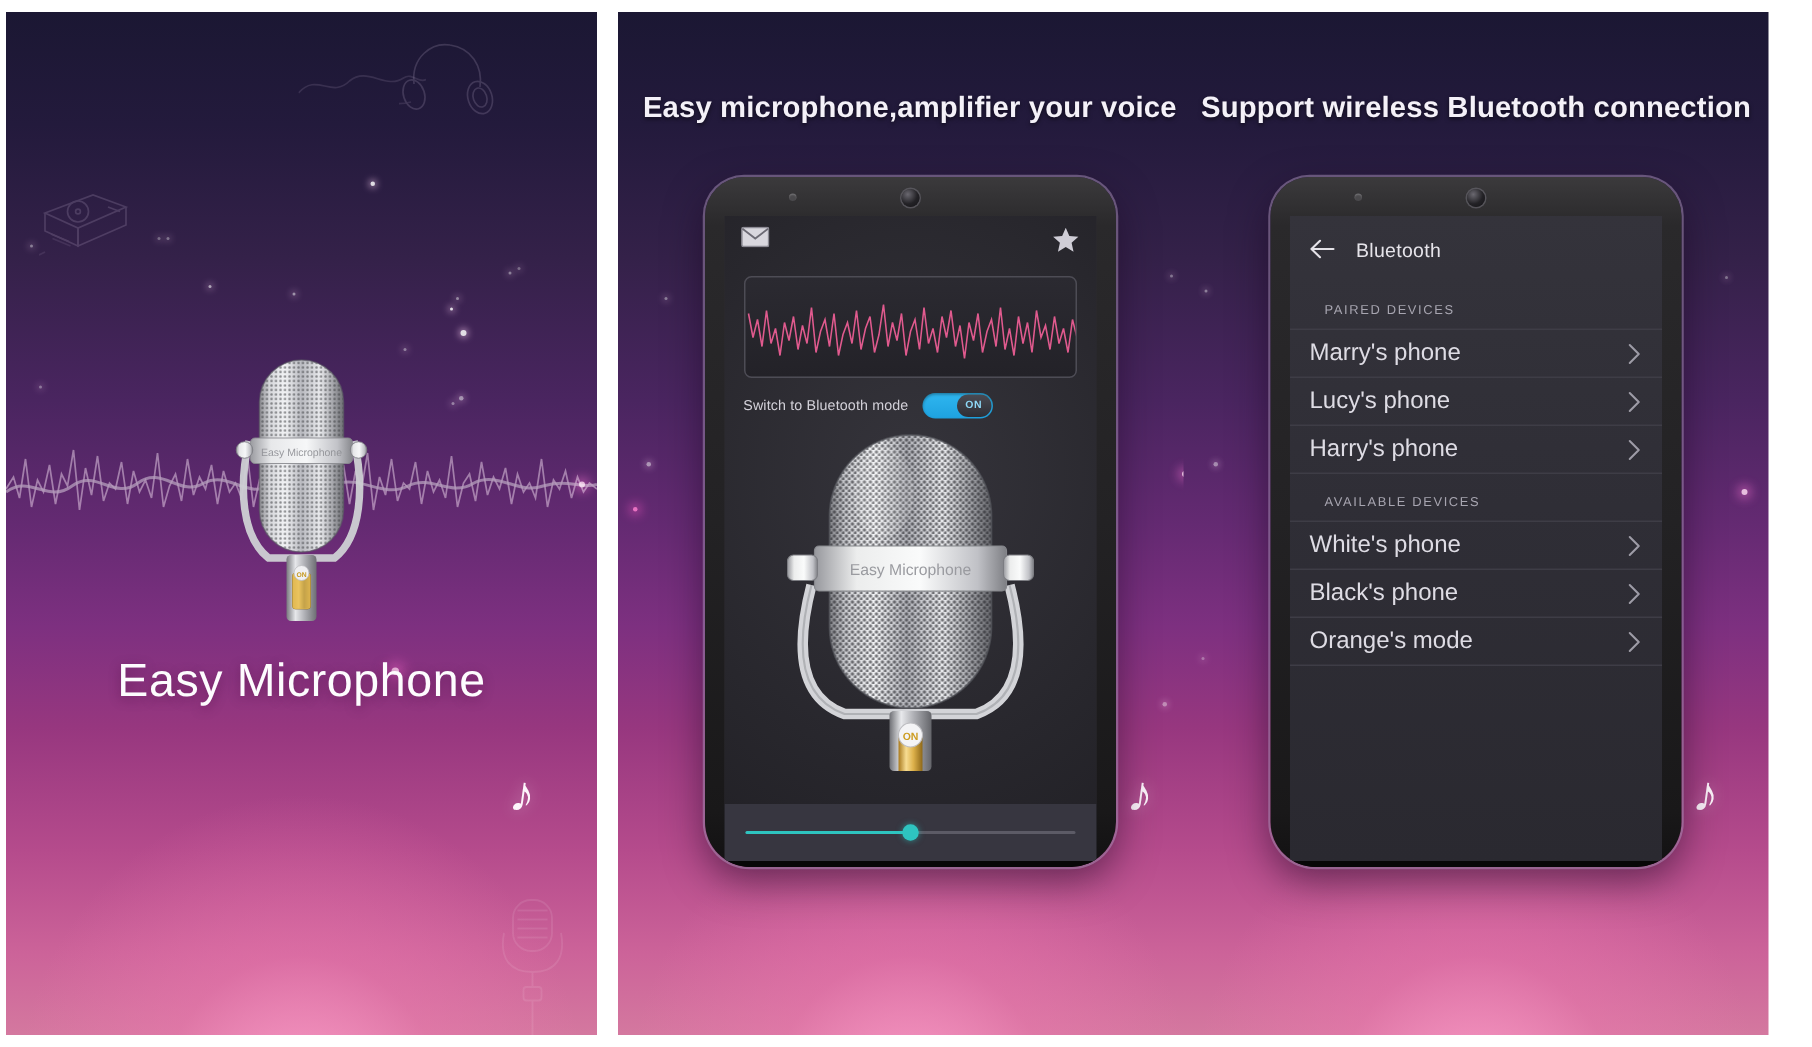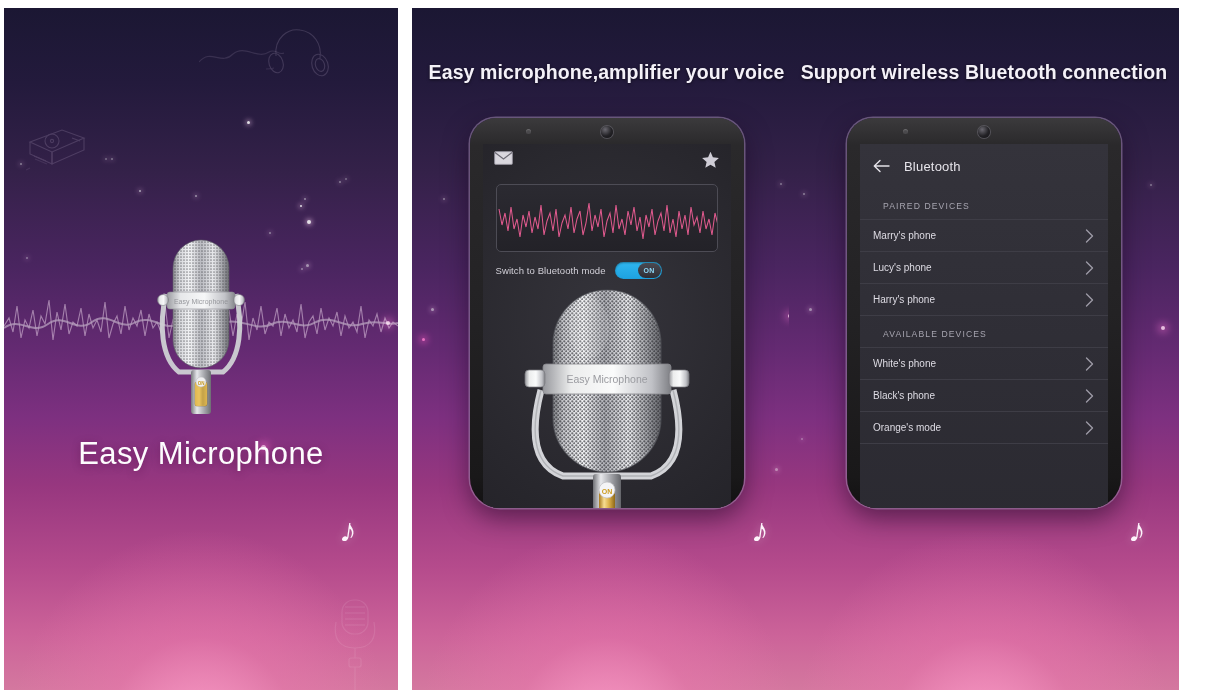--- a/index.html
+++ b/index.html
@@ -115,21 +115,21 @@
     height: 186px;
   }
 
   
   .phone {
     position: absolute;
     top: 110px;
     left: 50%;
     transform: translateX(-50%);
     width: 274px;
-    height: 390px;
+    height: 460px;
     border-radius: 26px 26px 30px 30px;
     background: linear-gradient(to bottom, #3b3a3c 0%, #2a292b 7%, #232224 50%, #191819 92%, #121112 100%);
     box-shadow:
       0 0 0 1.5px rgba(185,160,200,.45),
       0 10px 26px rgba(20,0,25,.5);
     padding: 26px 13px 0 13px;
     overflow: hidden;
   }
   .phone-sensor {
     position: absolute; top: 11px; left: 56px;
@@ -281,21 +281,21 @@
   }
   .bt-list { border-top: 1px solid #3e3d46; }
   .bt-item {
     height: 32px;
     display: flex;
     align-items: center;
     justify-content: space-between;
     padding: 0 14px 0 13px;
     border-bottom: 1px solid #3e3d46;
   }
-  .bt-item-label { color: #dedce4; font-size: 10px; }
+  .bt-item-label { color: #dedce4; font-size: 16px; }
   .chev { width: 9px; height: 14px; }
 </style>
 </head>
 <body>
 
 <div id="stage">
 
   <div class="panel" id="panel-1">
 
     <div class="stars">

